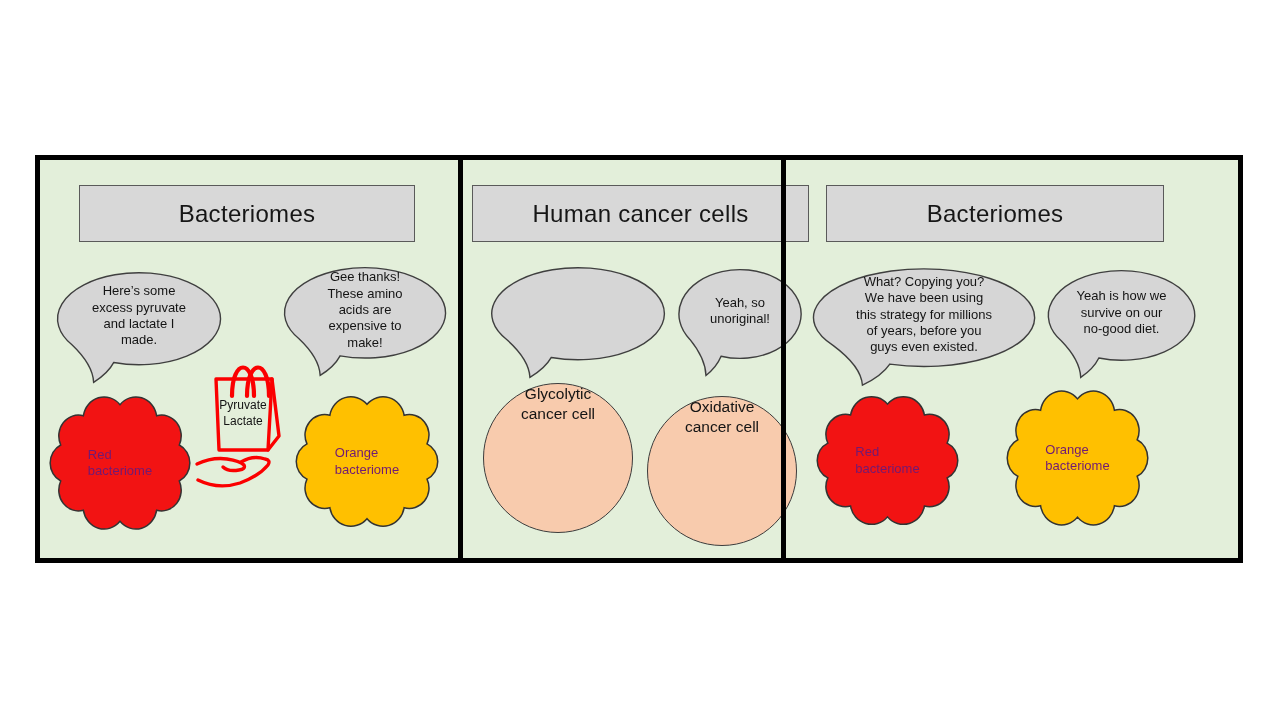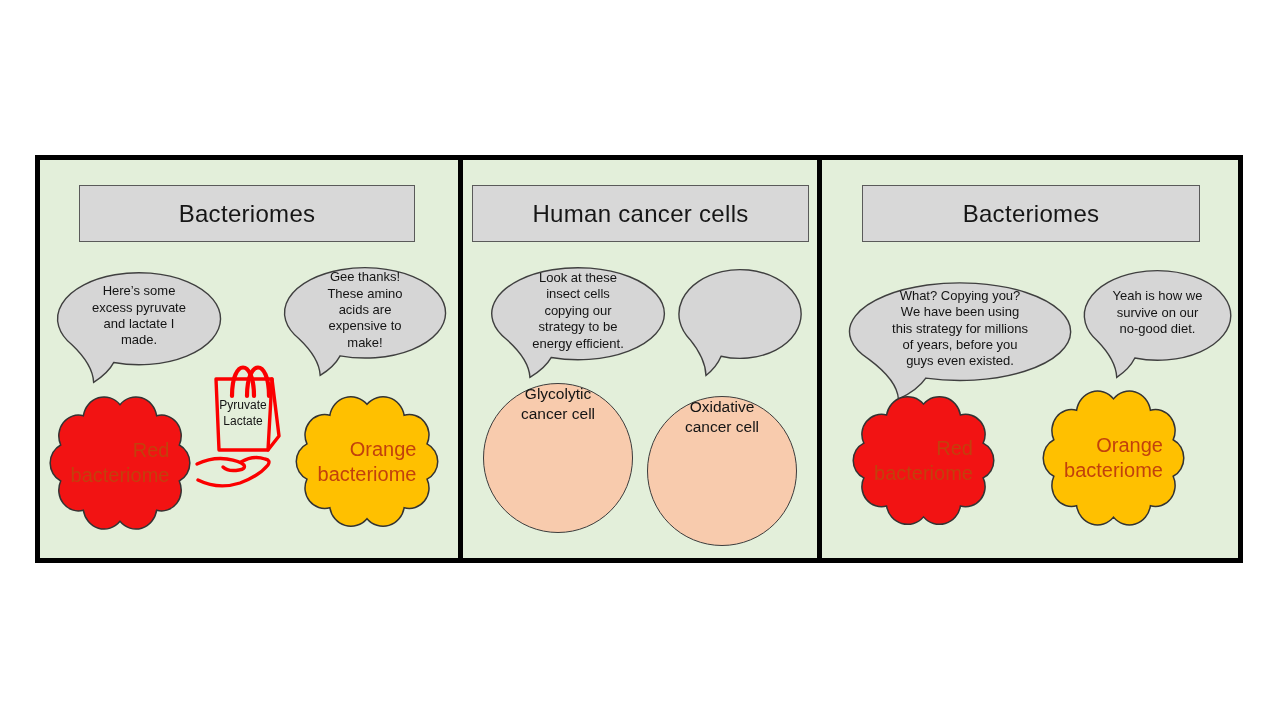--- a/index.html
+++ b/index.html
@@ -37,22 +37,22 @@
     white-space:pre-line;color:#141414;
   }
   .cloud{position:absolute;z-index:2;}
   .cloud svg{position:absolute;inset:0;width:100%;height:100%;overflow:visible;}
   .cloud-shape{stroke:#333;stroke-width:1.5;}
   .cloud.red .cloud-shape{fill:var(--red-cloud,#f21313);}
   .cloud.orange .cloud-shape{fill:var(--orange-cloud,#ffc000);}
   .cloud-text{
     position:absolute;inset:26% 8%;
     display:flex;align-items:center;justify-content:center;
-    text-align:right;font-size:20px;line-height:1.25;
-    white-space:pre-line;color:#c2410c;
+    text-align:left;font-size:13px;line-height:1.25;
+    white-space:pre-line;color:#701a75;
   }
   .cell{
     position:absolute;width:150px;height:150px;border-radius:50%;
     box-sizing:border-box;background:var(--cell-fill,#f8cbad);
     border:1.6px solid #3c3c3c;
     display:flex;justify-content:center;
     text-align:center;font-size:15.5px;line-height:1.3;
     white-space:pre-line;color:#141414;
   }
   .bag{position:absolute;z-index:3;}
@@ -125,58 +125,55 @@
         <g>
           <path class="hand-line" d="M 2 128 Q 22 138 44 131 Q 63 124 72 113 Q 75 108 69 107 Q 57 103 45 110"></path>
           <path class="hand-line" d="M 1 112 Q 16 105 31 107 Q 44 109 48 113 Q 50 117 43 118 Q 32 120 27 115"></path>
         </g>
       </svg>
       <div class="bag-text">Pyruvate
 Lactate</div>
     </div>
   </section>
 
-  <section class="panel divided" style="width:359px">
+  <section class="panel divided" style="width:323px">
     <div class="title-box" style="left:9px;width:337px">
       <span>Human cancer cells</span>
     </div>
 
     <div class="bubble" style="left:26px;top:105px;width:178px;height:115px">
       <svg viewBox="0 0 200 130" preserveAspectRatio="none">
         <path class="bubble-shape" vector-effect="non-scaling-stroke" d="M 20.5 84.8 A 97 52 0 1 1 70 104.5 Q 63 117 46 127 Q 45 107 20.5 84.8 Z"></path>
       </svg>
-      <div class="bubble-text">Look at these
-insect cells
-copying our
-strategy to be
-energy efficient.</div>
     </div>
 
     <div class="bubble" style="left:214px;top:107px;width:126px;height:111px">
       <svg viewBox="0 0 200 130" preserveAspectRatio="none">
         <path class="bubble-shape" vector-effect="non-scaling-stroke" d="M 20.5 84.8 A 97 52 0 1 1 70 104.5 Q 63 117 46 127 Q 45 107 20.5 84.8 Z"></path>
       </svg>
+      <div class="bubble-text">Yeah, so
+unoriginal!</div>
     </div>
 
     <div class="cell" style="left:20px;top:223px">
       <span>Glycolytic
 cancer cell</span>
     </div>
     <div class="cell" style="left:184px;top:236px">
       <span>Oxidative
 cancer cell</span>
     </div>
   </section>
 
   <section class="panel divided" style="width:421px">
     <div class="title-box" style="left:40px;width:338px">
       <span>Bacteriomes</span>
     </div>
 
-    <div class="bubble" style="left:24px;top:120px;width:228px;height:122px">
+    <div class="bubble" style="left:24px;top:106px;width:228px;height:122px">
       <svg viewBox="0 0 200 130" preserveAspectRatio="none">
         <path class="bubble-shape" vector-effect="non-scaling-stroke" d="M 20.5 84.8 A 97 52 0 1 1 70 104.5 Q 63 117 46 127 Q 45 107 20.5 84.8 Z"></path>
       </svg>
       <div class="bubble-text">What? Copying you?
 We have  been using
 this strategy for millions
 of years, before  you
 guys even  existed.</div>
     </div>
 

